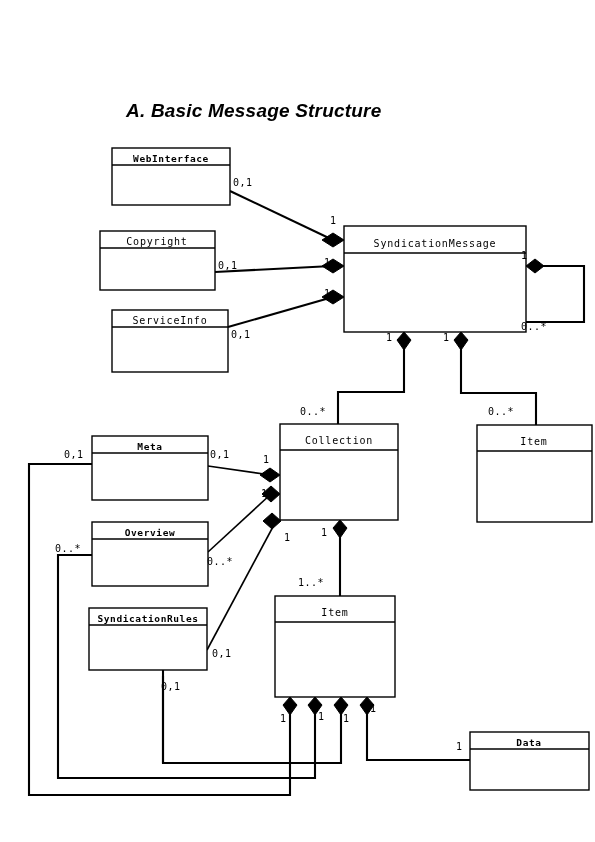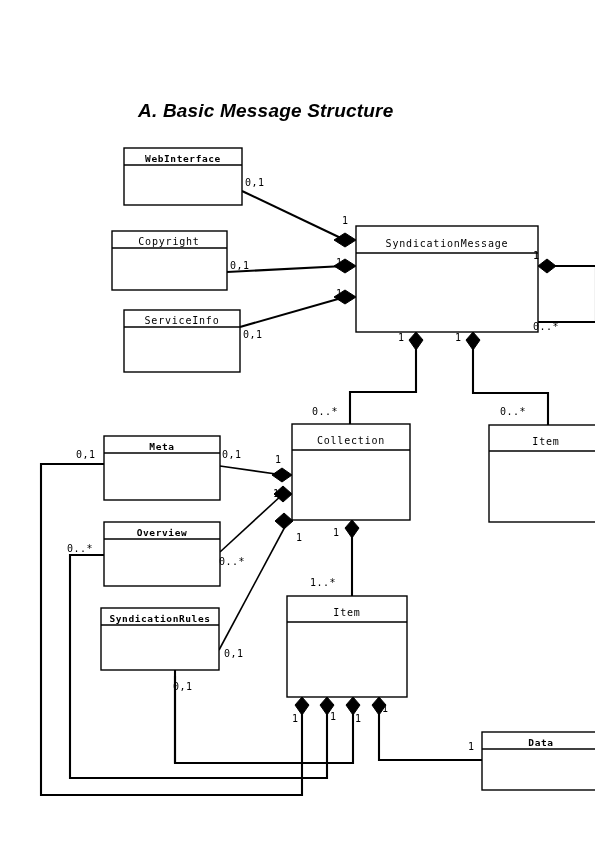--- a/index.html
+++ b/index.html
@@ -9,21 +9,21 @@
   }
   body {
     width: 595px;
     height: 842px;
     font-family: "Liberation Sans", sans-serif;
     overflow: hidden;
     position: relative;
   }
   #diagram-root {
     position: absolute;
-    left: 12px;
+    left: 0;
     top: 0;
     width: 496px;
     height: 842px;
   }
   .page-title {
     position: absolute;
     left: 126px;
     top: 100px;
     font-family: "Liberation Sans", sans-serif;
     font-size: 19px;

